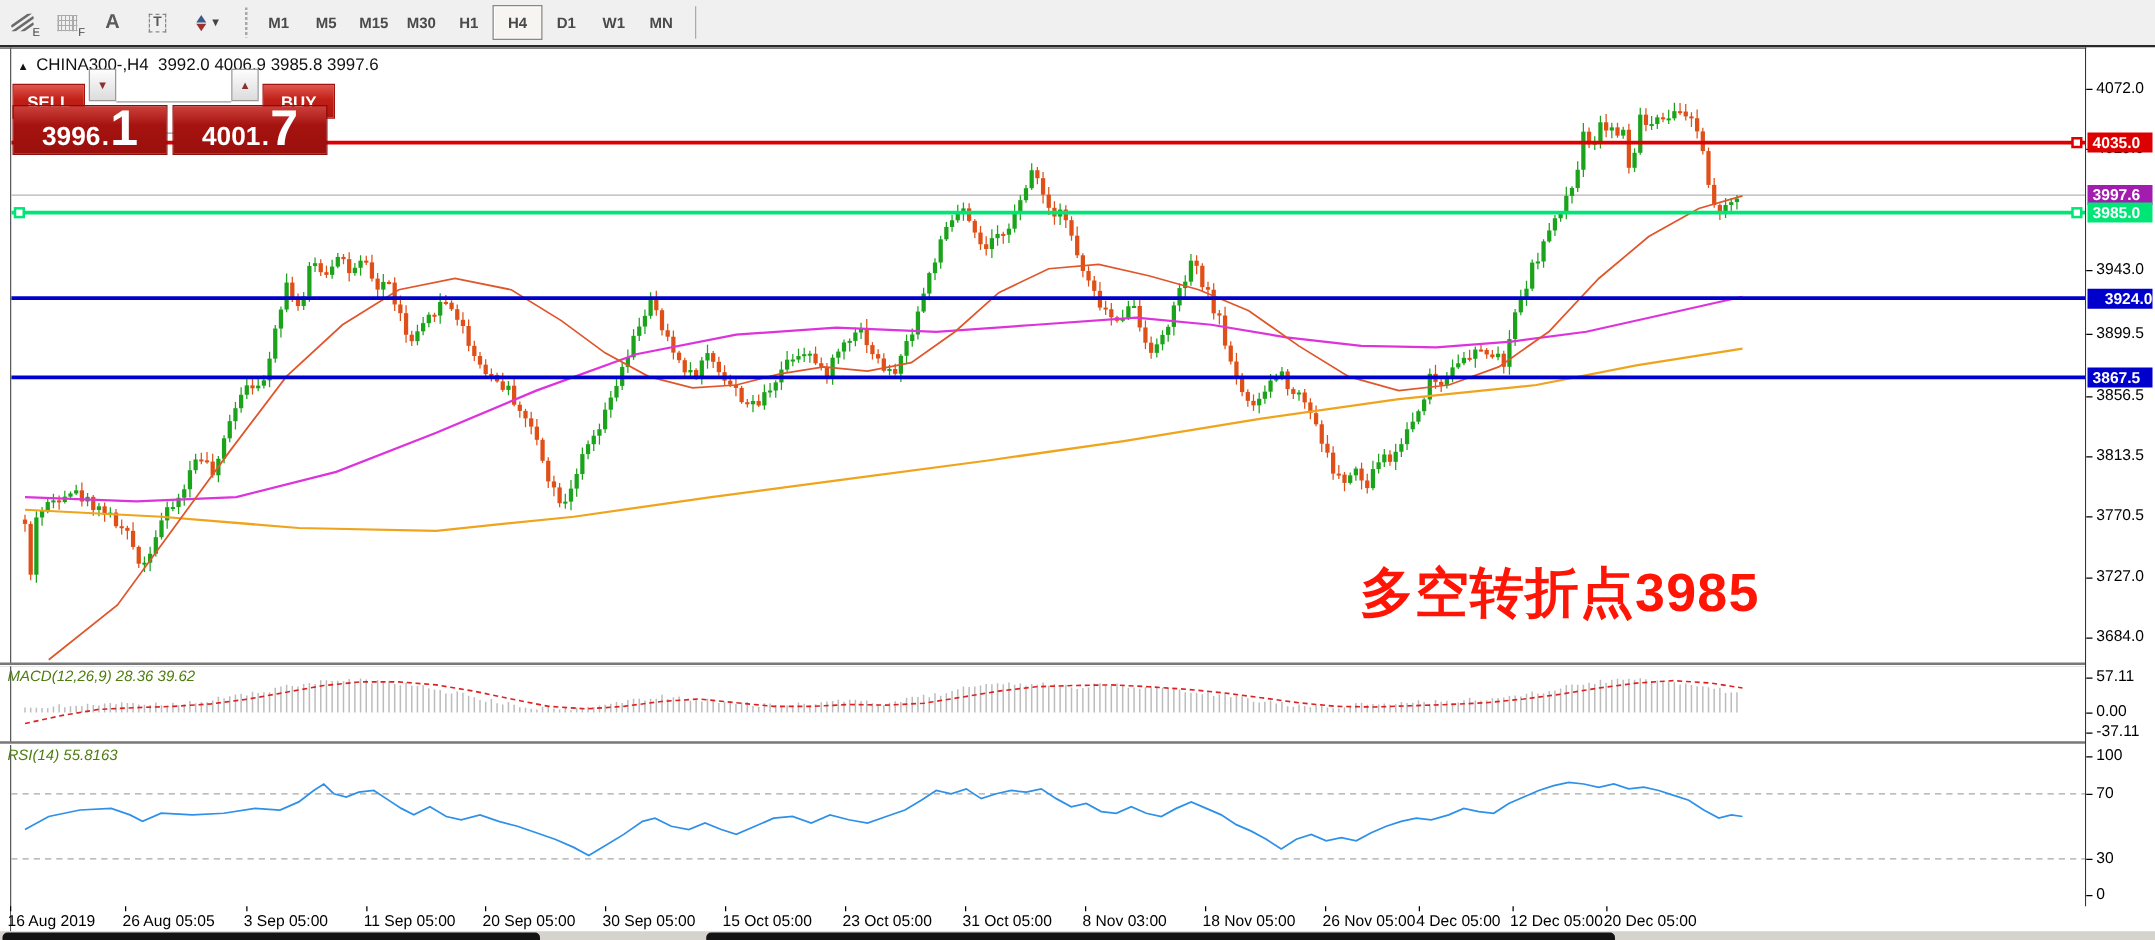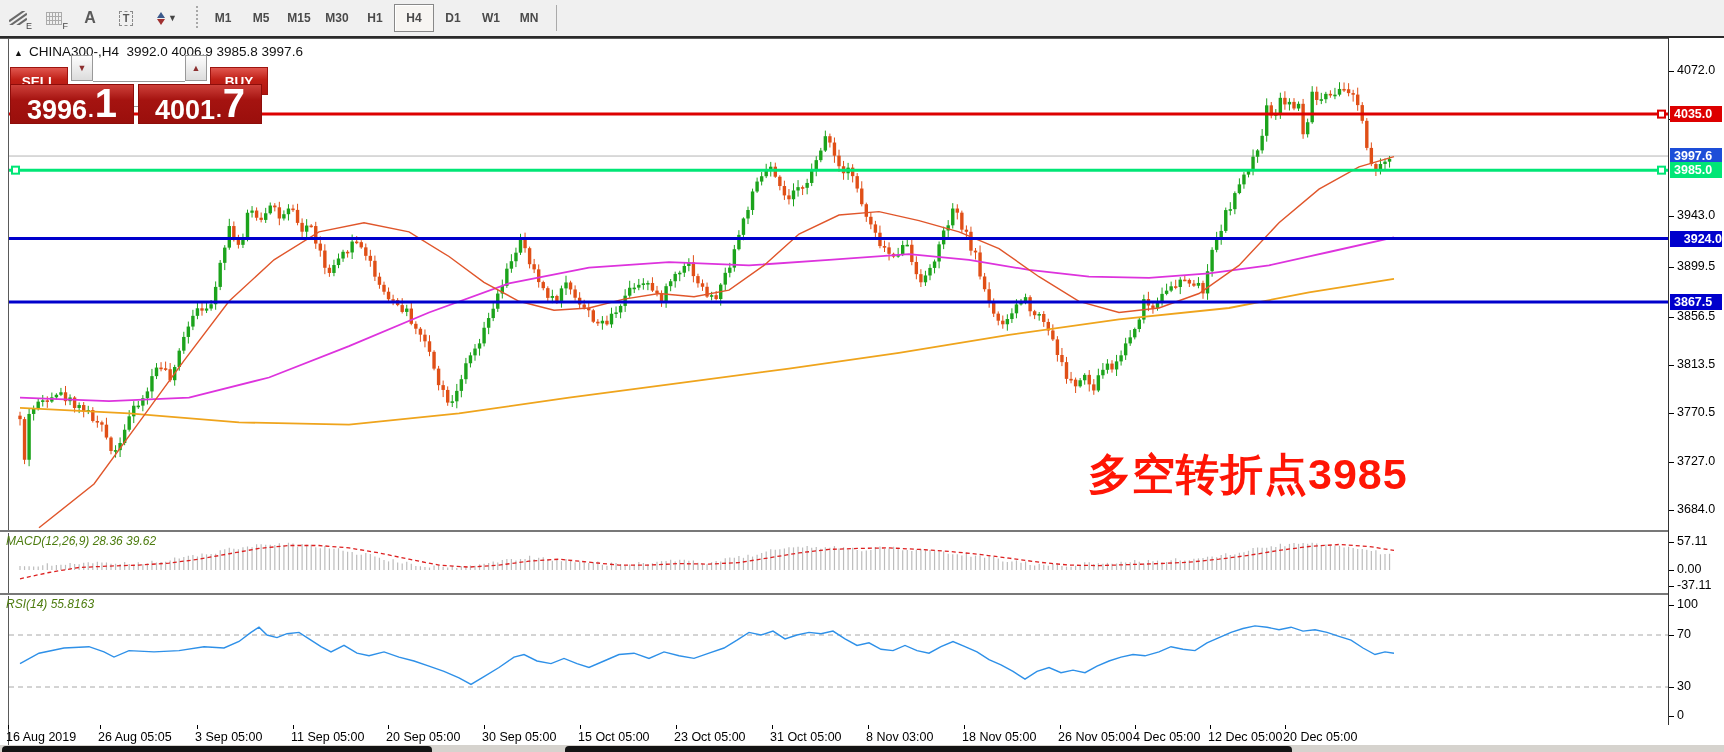--- a/index.html
+++ b/index.html
@@ -49,21 +49,21 @@
   .vol-group{display:flex;margin:0 3px;height:26px;}
   .spin-btn{width:20px;height:24px;border:1px solid #999;background:linear-gradient(#fdfdfd,#dcdcdc);
       display:flex;align-items:center;justify-content:center;font-size:9px;color:#8c2f2f;}
   .vol-field{width:84px;height:24px;border-top:1px solid #999;border-bottom:1px solid #999;background:#fff;
       font-size:15px;color:#111;display:flex;align-items:center;justify-content:flex-end;padding-right:8px;margin-top:26px;}
   .tp-row2{display:flex;margin-top:3px;}
   .price-box{width:124px;height:40px;color:#fff;display:flex;align-items:flex-end;justify-content:center;
       padding-bottom:3px;box-sizing:border-box;border:1px solid #8d0d0a;
       background:linear-gradient(#cd403a,#a51310 40%,#9a0f0c);}
   .price-box + .price-box{margin-left:4px;}
-  .price-small{font-size:27px;font-weight:bold;line-height:20px;}
+  .price-small{font-size:21px;font-weight:bold;line-height:20px;}
   .price-dot{font-size:21px;font-weight:bold;line-height:20px;margin:0 1px;}
   .price-big{font-size:40px;font-weight:bold;line-height:33px;}
   
   .price-axis{position:absolute;left:1669px;top:0;width:55px;height:707px;background:#fff;}
   .ptick{position:absolute;left:0;width:5px;height:1px;background:#000;}
   .plabel{position:absolute;left:8px;font-size:12.5px;color:#000;white-space:nowrap;}
   .pbadge{position:absolute;left:1px;width:52px;height:16px;color:#fff;font-size:12.5px;font-weight:bold;
           line-height:16px;padding-left:4px;box-sizing:border-box;z-index:6;}
   .date-axis{position:absolute;left:9px;top:687px;width:1659px;height:20px;background:#fff;}
   .dtick{position:absolute;top:0;width:1px;height:4px;background:#000;}
@@ -1146,21 +1146,21 @@
         <div class="plabel" style="top: 540px;">-37.11</div>
         <div class="ptick" style="top: 567px;"></div>
         <div class="plabel" style="top: 559px;">100</div>
         <div class="ptick" style="top: 597px;"></div>
         <div class="plabel" style="top: 589px;">70</div>
         <div class="ptick" style="top: 649px;"></div>
         <div class="plabel" style="top: 641px;">30</div>
         <div class="ptick" style="top: 678px;"></div>
         <div class="plabel" style="top: 670px;">0</div>
         <div class="pbadge" style="top: 68.1073px; background: rgb(221, 0, 0);">4035.0</div>
-        <div class="pbadge" style="top: 110.033px; background: #1d4ed8;">3997.6</div>
+        <div class="pbadge" style="top: 110.033px; background: #a21caf;">3997.6</div>
         <div class="pbadge" style="top: 124.158px; background: rgb(0, 230, 118);">3985.0</div>
         <div class="pbadge" style="top: 192.539px; background: rgb(0, 0, 204); text-align: right;">3924.0</div>
         <div class="pbadge" style="top: 255.876px; background: rgb(0, 0, 204);">3867.5</div>
       </div>
   </div>
 
   <div class="bottom-strip">
       <div class="bwin" style="left: 2px; width: 430px;"></div>
       <div class="bwin" style="left: 565px; width: 727px;"></div>
     </div>

